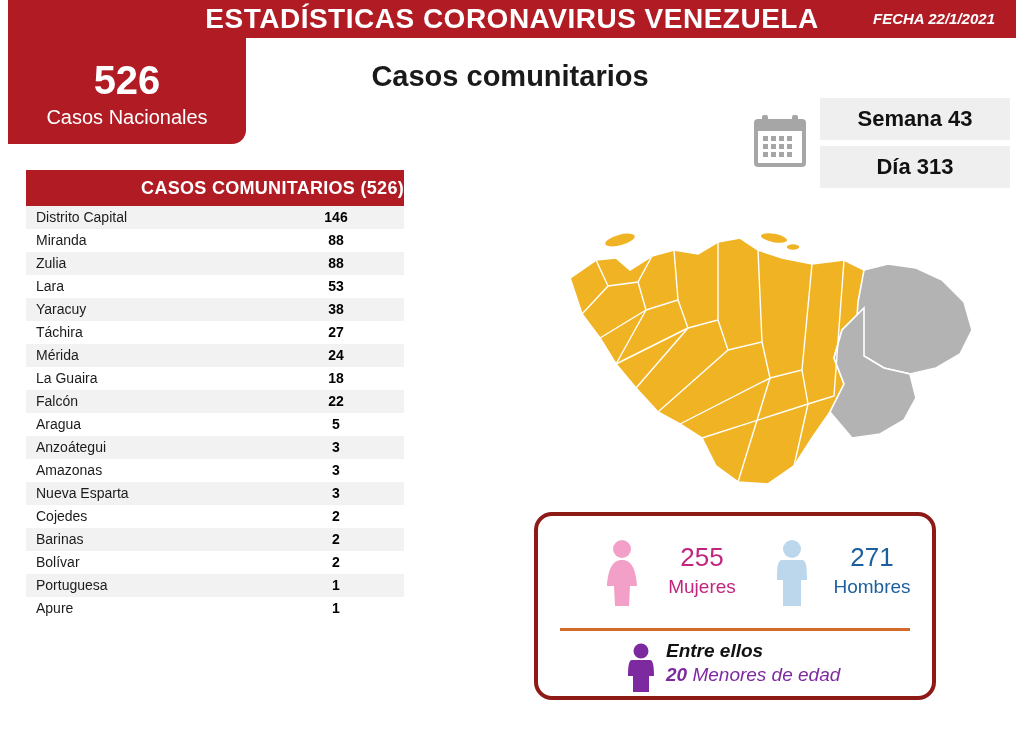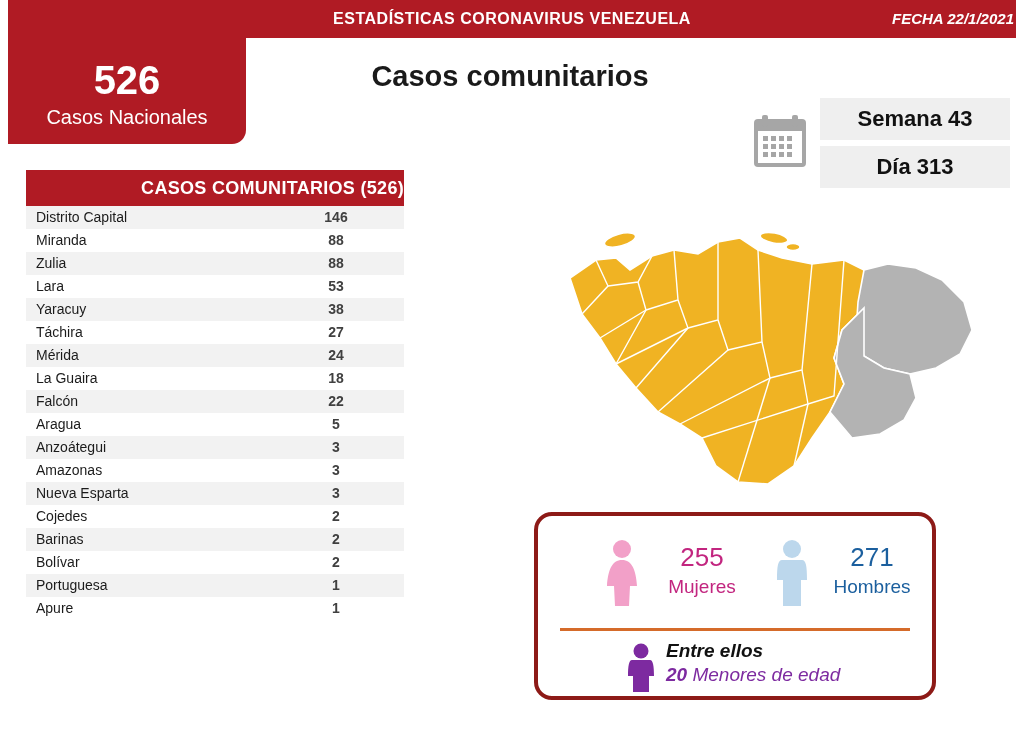--- a/index.html
+++ b/index.html
@@ -41,27 +41,27 @@
     right: 0; top: 0;
     width: 8px; height: 38px;
     background: #ffffff;
   }
   .header-title {
     position: absolute;
     left: 0; top: 0;
     width: 1024px;
     line-height: 38px;
     text-align: center;
-    font-size: 16px;
+    font-size: 28px;
     font-weight: bold;
     letter-spacing: 0.5px;
   }
   .header-date {
     position: absolute;
-    right: 10px;
+    right: 29px;
     top: 0;
     line-height: 38px;
     font-size: 15px;
     font-style: italic;
     font-weight: bold;
     text-align: right;
   }
 
   
   .national-box {
@@ -166,21 +166,21 @@
     line-height: 23px;
   }
   .cell-count {
     position: absolute;
     left: 268px;
     top: 0;
     width: 84px;
     text-align: center;
     line-height: 23px;
     font-weight: bold;
-    color: #404040;
+    color: #000000;
   }
 
   
   .map {
     position: absolute;
     left: 512px;
     top: 198px;
     width: 500px;
     height: 300px;
   }

